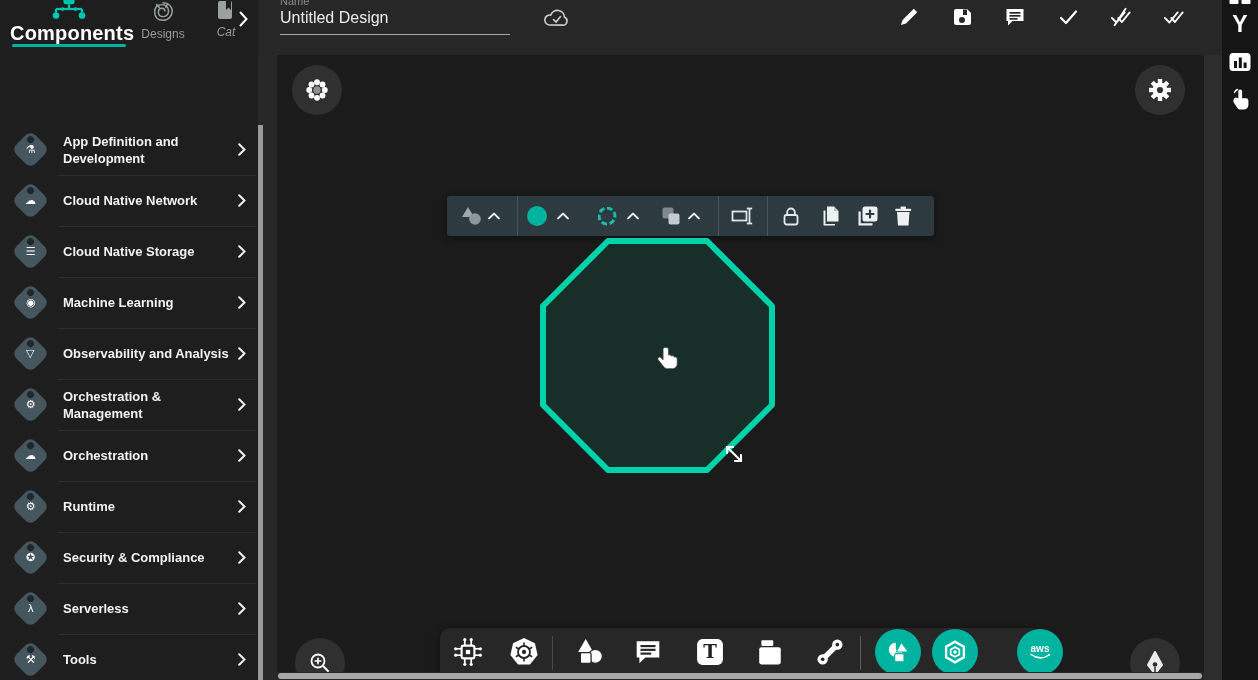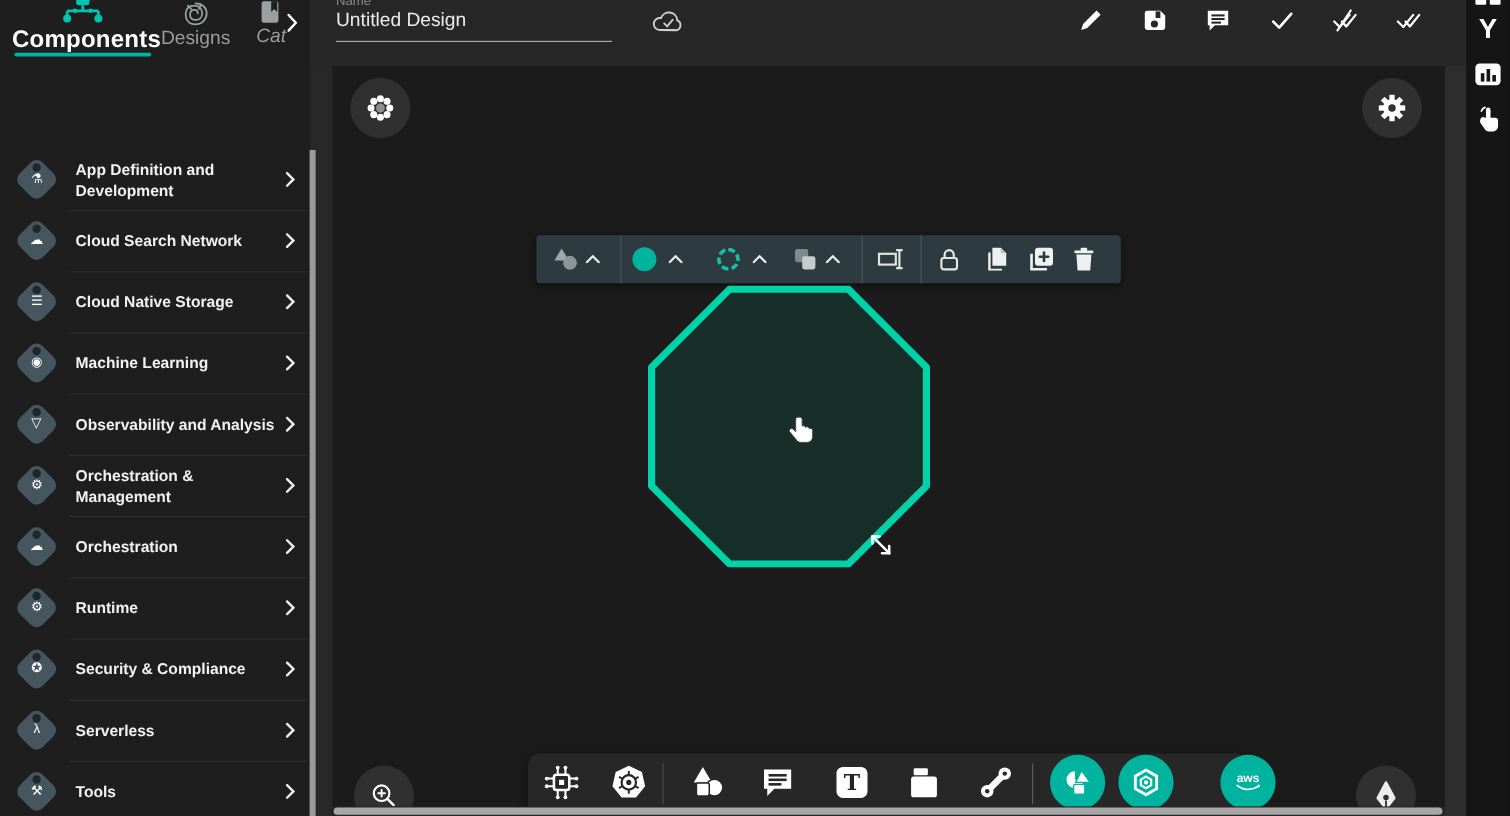--- a/index.html
+++ b/index.html
@@ -10,21 +10,21 @@
   }
   
   .sidebar{ position:absolute; left:0; top:0; width:258px; height:680px; background:#1e1e1e; z-index:5;}
   .tabs{ position:relative; height:56px; }
   .tab{ position:absolute; text-align:center; cursor:pointer; }
   .tab-components{ left:10px; top:0; width:118px; }
   .tab-designs{ left:132px; top:0; width:62px; }
   .tab-catalog{ left:204px; top:0; width:44px; overflow:hidden;font-style:italic; }
   .tab .ticon{ display:block; margin:0 auto; }
   .tab-label-active{ font-size:20px; font-weight:bold; color:#fff; letter-spacing:.2px; }
-  .tab-label{ font-size:16px; color:#9b9b9b; }
+  .tab-label{ font-size:12px; color:#9b9b9b; }
   .tab-underline{ position:absolute; left:12px; top:44px; width:114px; height:3px; background:#00B39F; border-radius:2px; }
   .tabs-scroll{ position:absolute; right:4px; top:8px; }
   .searchbox{
     position:absolute; left:11px; top:70px; width:236px; height:38px;
     background:#212121; border:1px solid #141414; border-radius:8px;
     display:flex; align-items:center; padding:0 10px 0 14px;
   }
   .searchbox input{
     flex:1; background:transparent; border:none; outline:none;
     color:#ddd; font-size:15px; font-family:"Liberation Sans", sans-serif;
@@ -157,21 +157,21 @@
           <span class="cat-label">App Definition and Development</span>
           <svg width="8" height="13" viewBox="0 0 8 13">
             <polyline points="1.2,1.2 6.5,6.5 1.2,11.8" fill="none" stroke="#f0f0f0" stroke-width="2" stroke-linecap="round"></polyline>
           </svg>
         </li>
 
         <li class="cat-row">
           <span class="tag-icon">
             <i class="tag-glyph">☁</i>
           </span>
-          <span class="cat-label">Cloud Search Network</span>
+          <span class="cat-label">Cloud Native Network</span>
           <svg width="8" height="13" viewBox="0 0 8 13">
             <polyline points="1.2,1.2 6.5,6.5 1.2,11.8" fill="none" stroke="#f0f0f0" stroke-width="2" stroke-linecap="round"></polyline>
           </svg>
         </li>
 
         <li class="cat-row">
           <span class="tag-icon">
             <i class="tag-glyph">☰</i>
           </span>
           <span class="cat-label">Cloud Native Storage</span>

